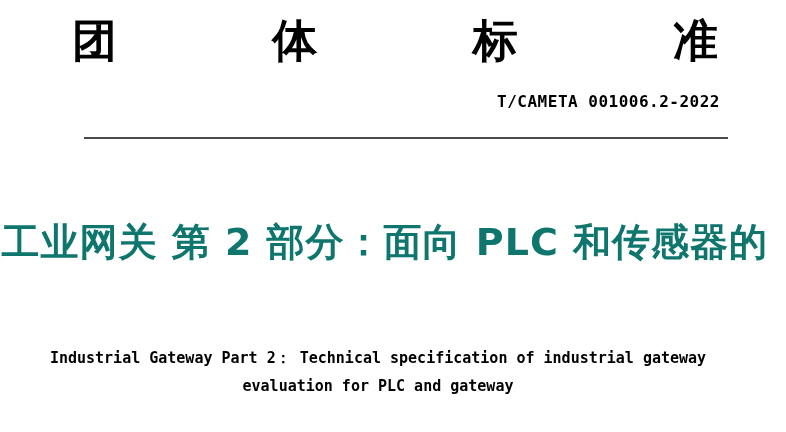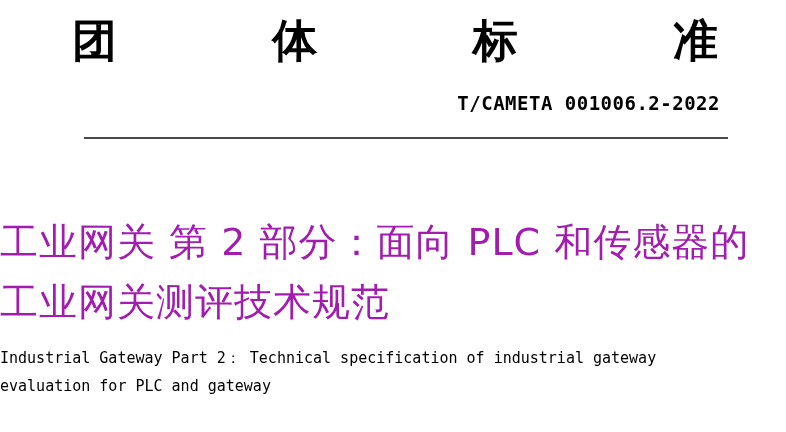--- a/index.html
+++ b/index.html
@@ -29,62 +29,62 @@
     line-height: 50px;
     color: #000000;
     white-space: nowrap;
   }
   
   .std-number {
     position: absolute;
     top: 92px;
     right: 66px;
     font-family: "DejaVu Sans Mono", "Liberation Mono", monospace;
-    font-size: 19px;
+    font-size: 16px;
     font-weight: 600;
     letter-spacing: 0.5px;
     color: #000000;
     white-space: nowrap;
   }
   
   .header-rule {
     position: absolute;
     left: 84px;
     top: 137px;
     width: 644px;
     height: 2px;
     background: #4a4a4a;
   }
   
   .cn-title {
     position: absolute;
     left: 0;
     top: 212px;
     width: 768px;
-    text-align: left;
+    text-align: right;
     font-family: "DejaVu Sans", "Liberation Sans", sans-serif;
-    font-weight: normal;
+    font-weight: bold;
     font-size: 38px;
     line-height: 60px;
     letter-spacing: 1px;
-    color: #a21caf;
+    color: #0f766e;
   }
   .cn-title .line {
     white-space: nowrap;
   }
   
   .en-title {
     position: absolute;
     left: 0;
     top: 344px;
     width: 756px;
-    text-align: left;
+    text-align: center;
     font-family: "DejaVu Sans Mono", "Liberation Mono", monospace;
     font-size: 15px;
-    font-weight: 400;
+    font-weight: 700;
     line-height: 28px;
     color: #000000;
   }
   .en-title .line {
     white-space: nowrap;
   }
 </style>
 </head>
 <body>
 
@@ -96,21 +96,20 @@
     <span class="hchar">标</span>
     <span class="hchar">准</span>
   </div>
 
   <div class="std-number">T/CAMETA 001006.2-2022</div>
 
   <div class="header-rule"></div>
 
   <div class="cn-title">
     <div class="line">工业网关 第 2 部分：面向 PLC 和传感器的</div>
-    <div class="line">工业网关测评技术规范</div>
   </div>
 
   <div class="en-title">
     <div class="line">Industrial Gateway Part 2： Technical specification of industrial gateway</div>
     <div class="line">evaluation for PLC and gateway</div>
   </div>
 
 </div>
 
 </body></html>

